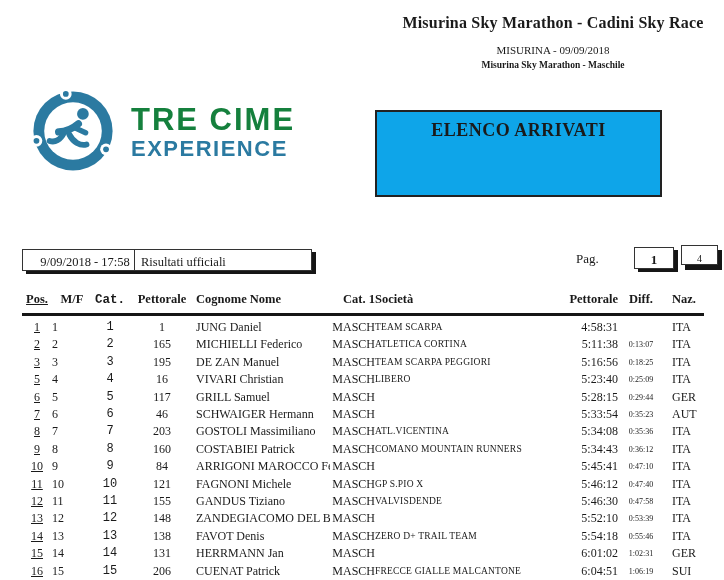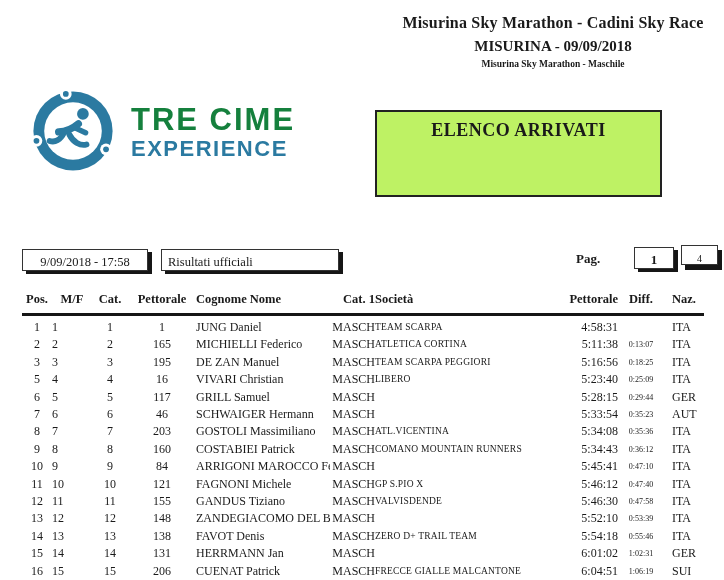--- a/index.html
+++ b/index.html
@@ -5,56 +5,56 @@
   * { margin:0; padding:0; box-sizing:border-box; }
   html,body { background:#ffffff; }
   .page {
     position:relative; width:724px; height:580px; background:#fff;
     font-family:"Liberation Serif", serif; color:#1a1a1a; overflow:hidden;border-radius:27px;
   }
 
   
   .top-header { position:absolute; left:386px; top:14px; width:334px; text-align:center; }
   .top-title { font-size:16px; font-weight:bold; letter-spacing:.2px; }
-  .top-sub   { font-size:15px; font-weight:bold; margin-top:6px; }
+  .top-sub   { font-size:11px; font-weight:normal; margin-top:12px; }
   .top-cat   { font-size:9.5px; font-weight:bold; margin-top:4px; }
 
   
   .logo { position:absolute; left:28px; top:86px; display:flex; align-items:center; gap:13px; }
   .logo-icon { width:90px; height:90px; }
   .logo-text { display:flex; flex-direction:column; justify-content:center; }
   .logo-line1 { font-family:"Liberation Sans", sans-serif; font-weight:bold; font-size:31px; letter-spacing:2px; line-height:1.0; }
   .logo-line2 { font-family:"Liberation Sans", sans-serif; font-weight:bold; font-size:22px; letter-spacing:1.5px; line-height:1.1; margin-top:2px; }
 
   
   .banner-box { position:absolute; left:375px; top:110px; width:287px; height:87px;
-    border:2px solid #222; background:#bef264; text-align:center; padding-top:8px; }
+    border:2px solid #222; background:#0ea5e9; text-align:center; padding-top:8px; }
   .banner-title { font-size:18px; font-weight:bold; letter-spacing:.5px; }
 
   
   .shadow-box { position:absolute; border:1px solid #333; background:#fff;
     box-shadow:4px 3px 0 0 #161616; font-size:12.5px; display:flex; align-items:flex-end; }
   .box-datetime { left:22px; top:249px; width:126px; height:22px; justify-content:center; }
-  .box-status   { left:161px; top:249px; width:178px; height:22px; padding-left:6px; justify-content:flex-start; }
-  .pag-label { position:absolute; left:576px; top:251px; font-size:13px; font-weight:bold; }
+  .box-status   { left:134px; top:249px; width:178px; height:22px; padding-left:6px; justify-content:flex-start; }
+  .pag-label { position:absolute; left:576px; top:251px; font-size:13px; font-weight:normal; }
   .box-page-cur { left:634px; top:247px; width:40px; height:22px; justify-content:center; font-weight:bold; font-size:13px; }
   .box-page-tot { left:681px; top:245px; width:37px; height:20px; justify-content:center; font-size:10px; box-shadow:4px 5px 0 0 #161616; }
 
   
   .results-table { position:absolute; left:22px; top:292px; width:682px;
     border-collapse:collapse; table-layout:fixed; font-size:12px; }
   .results-table thead th { font-weight:bold; font-size:12.5px; padding:0 0 6px 0;
     border-bottom:3px solid #161616; white-space:nowrap; }
   .results-table tbody td { height:17.4px; line-height:17.4px; white-space:nowrap;
     overflow:hidden; vertical-align:middle; }
   .results-table tbody tr:first-child td { padding-top:3px; }
 
-  .col-pos { width:30px; text-align:center; }
+  .col-pos { width:30px; text-align:center;text-decoration:underline; }
   .col-mf { width:40px; }
-  .col-cat { width:36px; text-align:center; }
+  .col-cat { width:36px; text-align:center;font-family:Liberation Mono, monospace; }
   .col-pettorale { width:68px; text-align:center; }
   .col-name { width:134px; text-align:left; }
   .col-cat1 { width:45px; text-align:right;margin-left:44px; }
   .col-societa { width:185px; text-align:left;font-family:Liberation Serif, serif; }
   .col-risultato { width:58px; text-align:right; }
   .col-diff { width:46px; text-align:center; }
   .col-naz { width:40px; text-align:left; padding-left:8px; }
   .results-table tbody .col-societa { font-size:9.5px; letter-spacing:.2px; }
   .results-table tbody .col-diff { font-size:8px; }
   .results-table thead .col-naz { padding-left:8px; }

